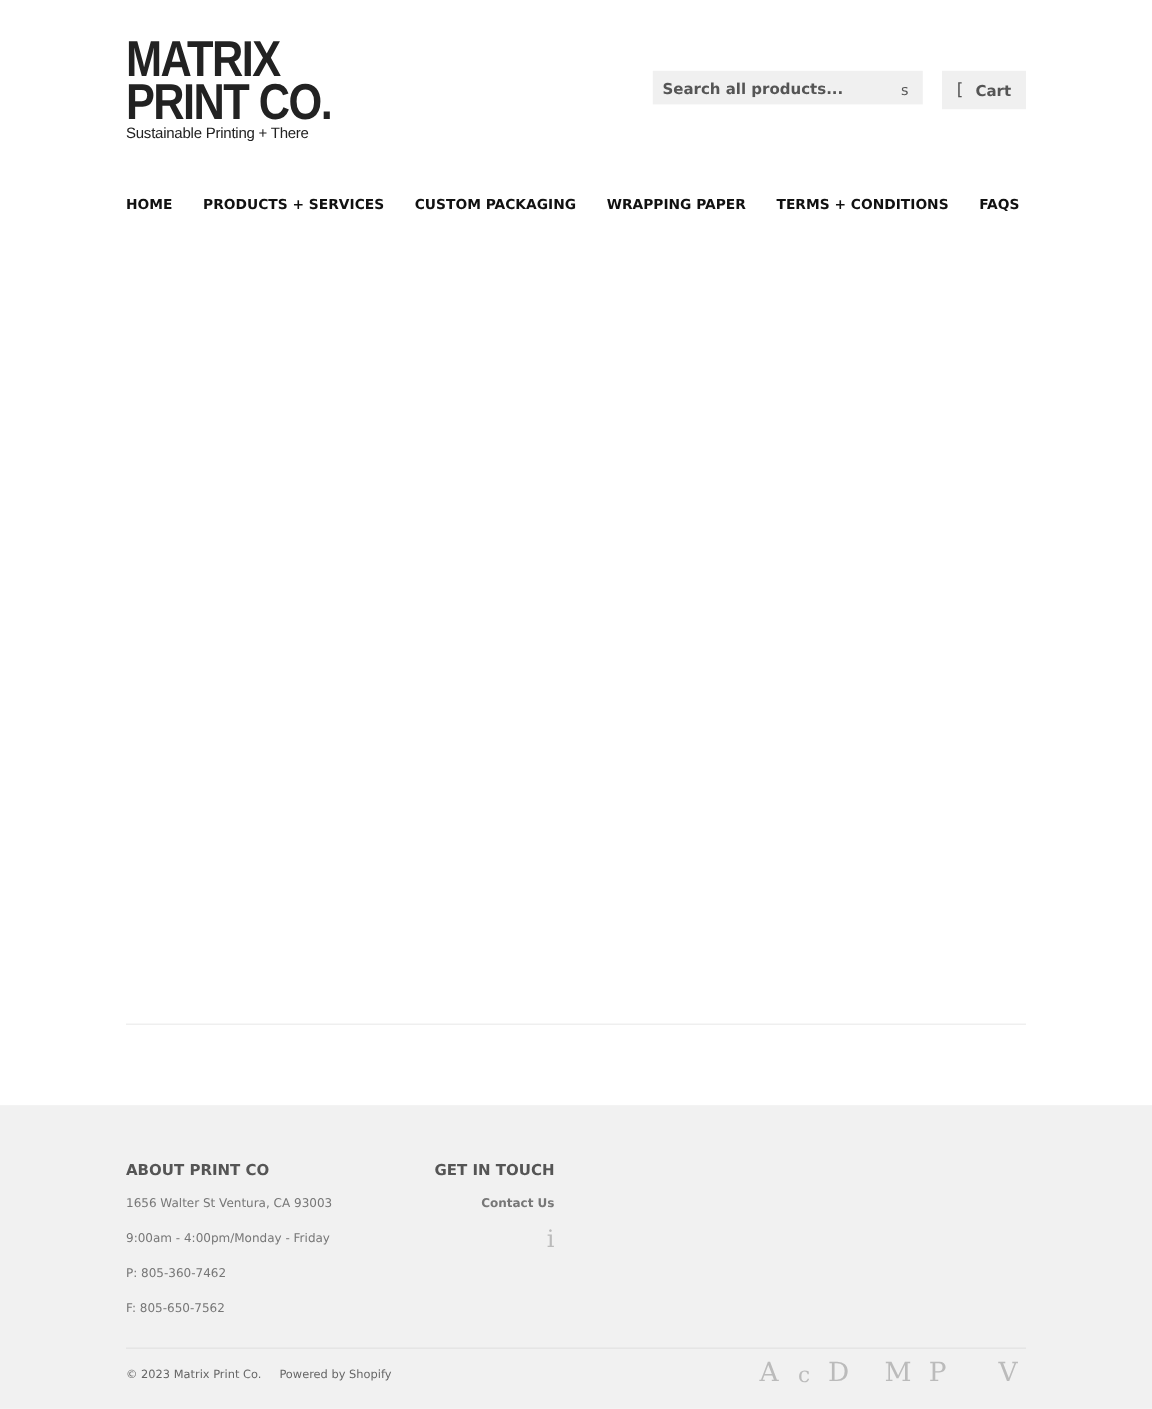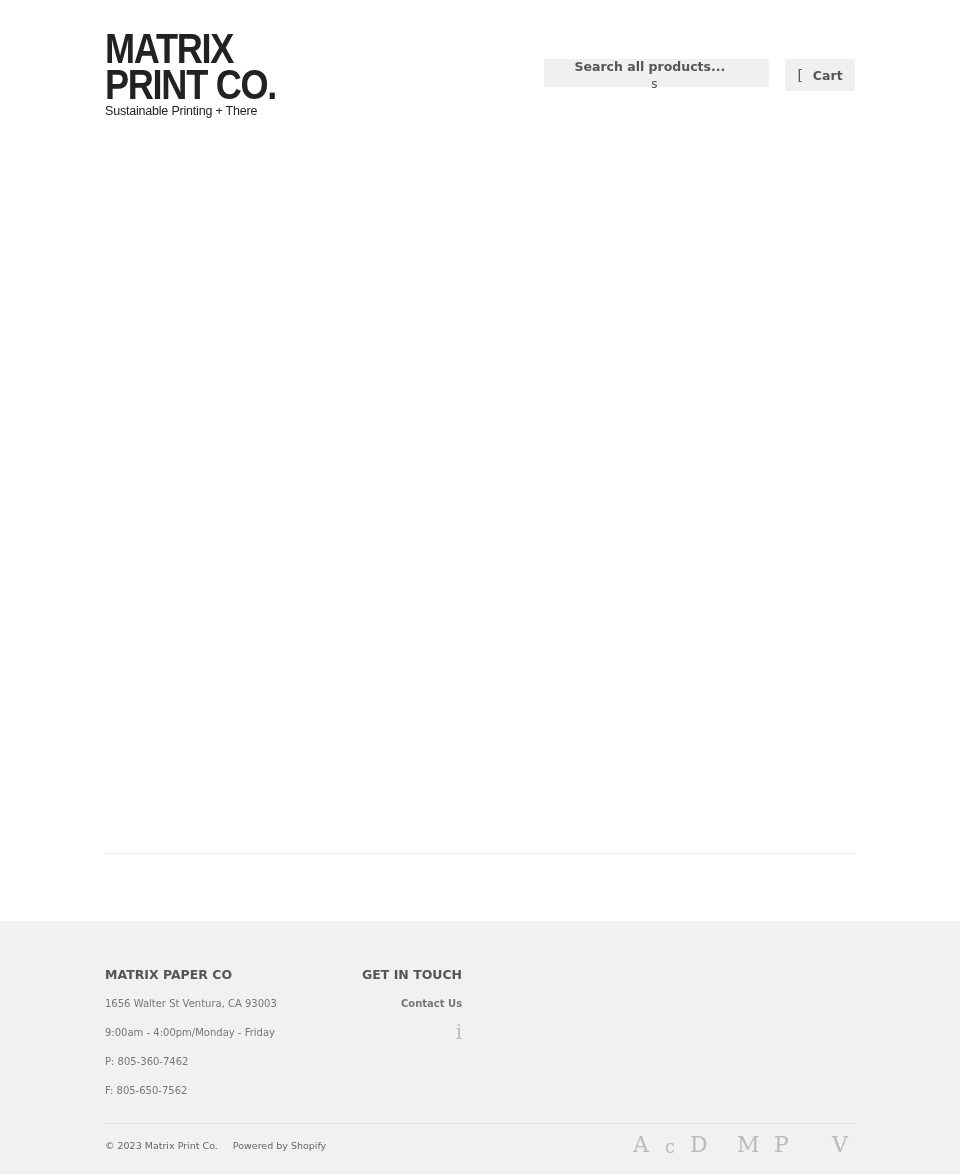--- a/index.html
+++ b/index.html
@@ -16,21 +16,21 @@
       transform: scaleX(0.86); transform-origin: left;
       white-space: nowrap;
     }
     .logo-tag {
       font-family: "Liberation Sans", sans-serif; font-size: 12.5px; color: #222;
       margin-top: 1px; white-space: nowrap; letter-spacing: -0.2px;
     }
     .search-box {
       position: absolute; left: 439px; top: 59px; width: 225px; height: 28px;
       background: #f0f0f0; display: flex; align-items: center;
-      padding-left: 8px; padding-right: 12px; flex-direction: column;
+      padding-left: 8px; padding-right: 12px;
     }
     .search-input {
       flex: 1; border: none; background: transparent;
       font-family: "DejaVu Sans", sans-serif; font-weight: bold; font-size: 12.5px; color: #555;
       outline: none; width: 160px;
     }
     .search-input::placeholder { color: #555; }
     .search-icon { font-size: 12px; color: #555; font-family: "DejaVu Sans", sans-serif; margin-top: 3px; }
     .cart-btn {
       position: absolute; left: 680px; top: 59px; width: 70px; height: 32px;
@@ -93,20 +93,28 @@
       <input class="search-input" type="text" placeholder="Search all products..." style="">
       <span class="search-icon">s</span>
     </div>
 
     <div class="cart-btn">
       <span class="cart-icon">[</span>
       <span>Cart</span>
     </div>
   </div>
 
+  <nav class="nav">
+    <a class="nav-item">HOME</a>
+    <a class="nav-item">PRODUCTS + SERVICES</a>
+    <a class="nav-item">CUSTOM PACKAGING</a>
+    <a class="nav-item">WRAPPING PAPER</a>
+    <a class="nav-item">TERMS + CONDITIONS</a>
+    <a class="nav-item">FAQS</a>
+  </nav>
 
   <div class="dots" style="top:258px; position:absolute;">
     <span class="dot active"></span>
     <span class="dot"></span>
     <span class="dot"></span>
     <span class="dot"></span>
   </div>
 
   <div class="content">
     <div>
@@ -128,21 +136,21 @@
       <h2 class="sec-title">ECO-FRIENDLY PRINTING</h2>
       <p class="sec-body dark">In an industry largely focused on paper supply and ink, we feel it is our responsibility to produce products that are gentle on our environment, community, bodies and planet. This is why we offer recycled paper stocks, pro-actively recycle all paper used, and use soy based inks (which do not contain harsh chemicals that pollute our air.)</p>
     </div>
   </div>
 </div>
 
 <div class="divider"></div>
 
 <footer class="footer">
   <div class="f-col f-col1">
-    <div class="f-title">MATRIX PAPER CO</div>
+    <div class="f-title">ABOUT PRINT CO</div>
     <div class="f-line">1656 Walter St Ventura, CA 93003</div>
     <div class="f-line">9:00am - 4:00pm/Monday - Friday</div>
     <div class="f-line">P: 805-360-7462</div>
     <div class="f-line">F: 805-650-7562</div>
   </div>
 
   <div class="f-col f-col2">
     <div class="f-title">GET IN TOUCH</div>
     <a class="f-line" style="display:block;font-weight:bold;">Contact Us</a>
     <span class="f-info-icon">i</span>

